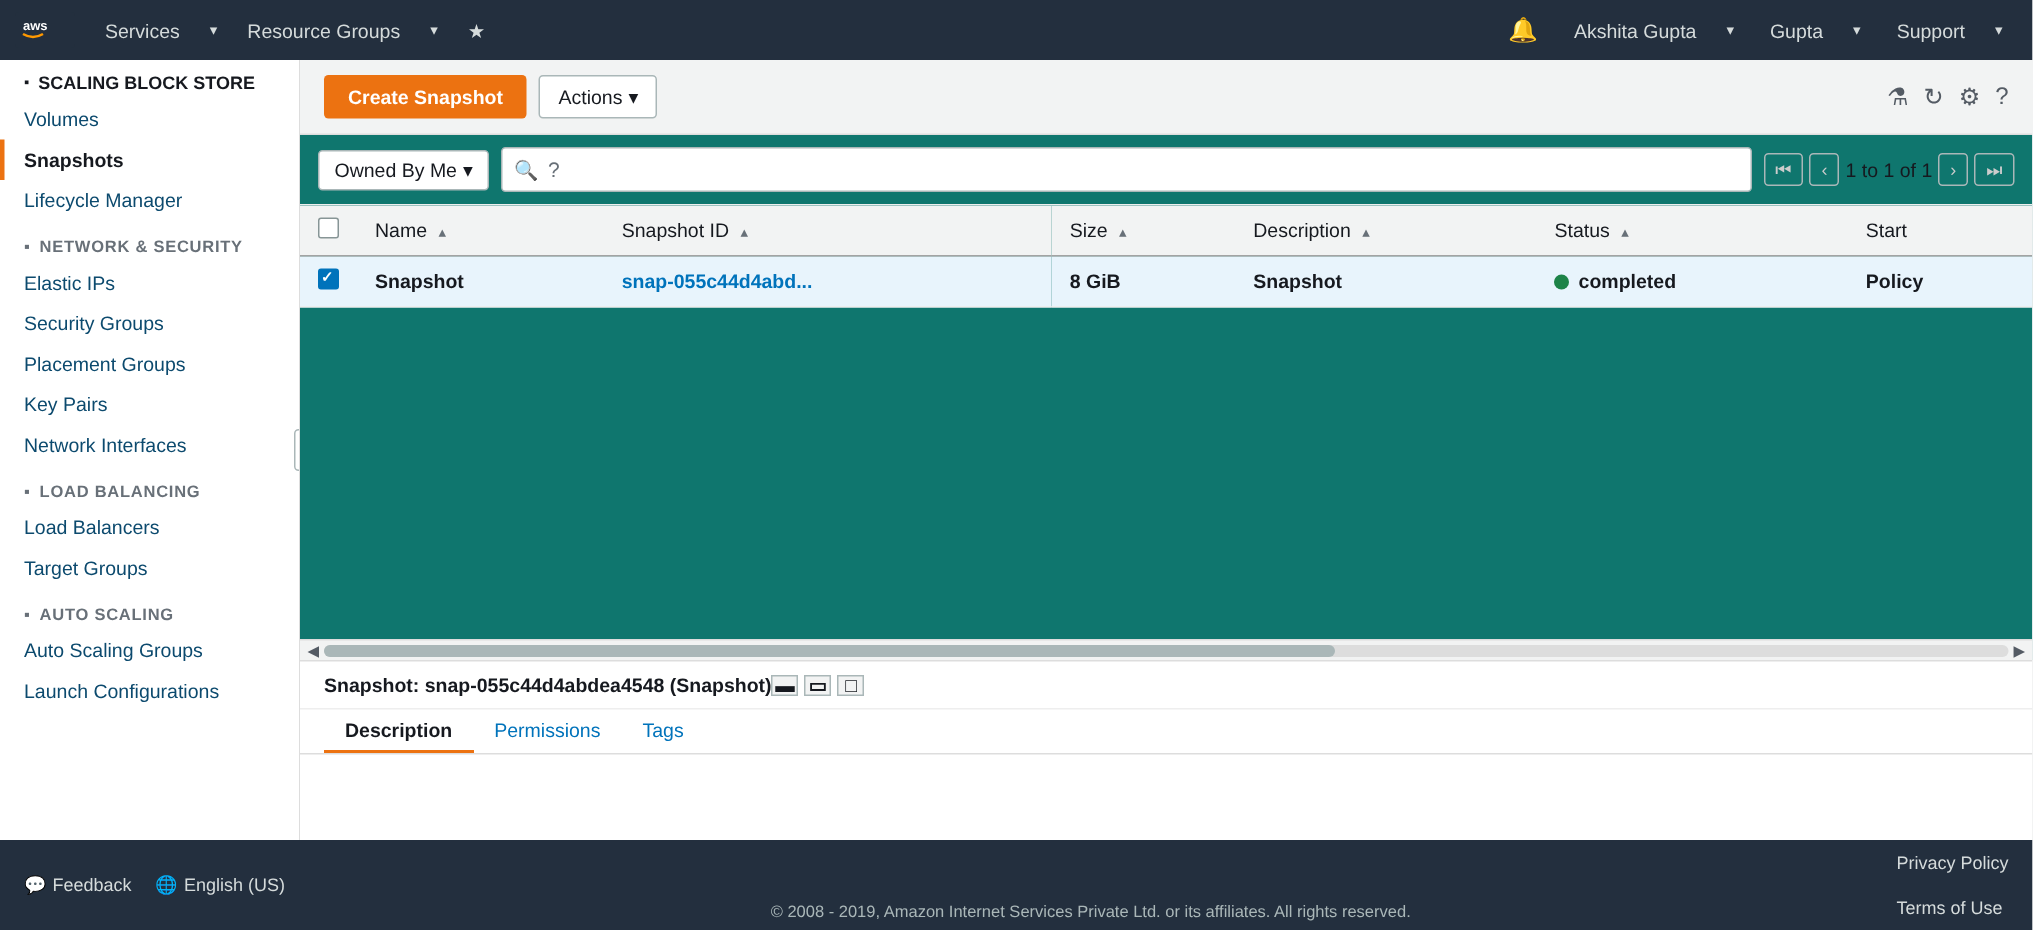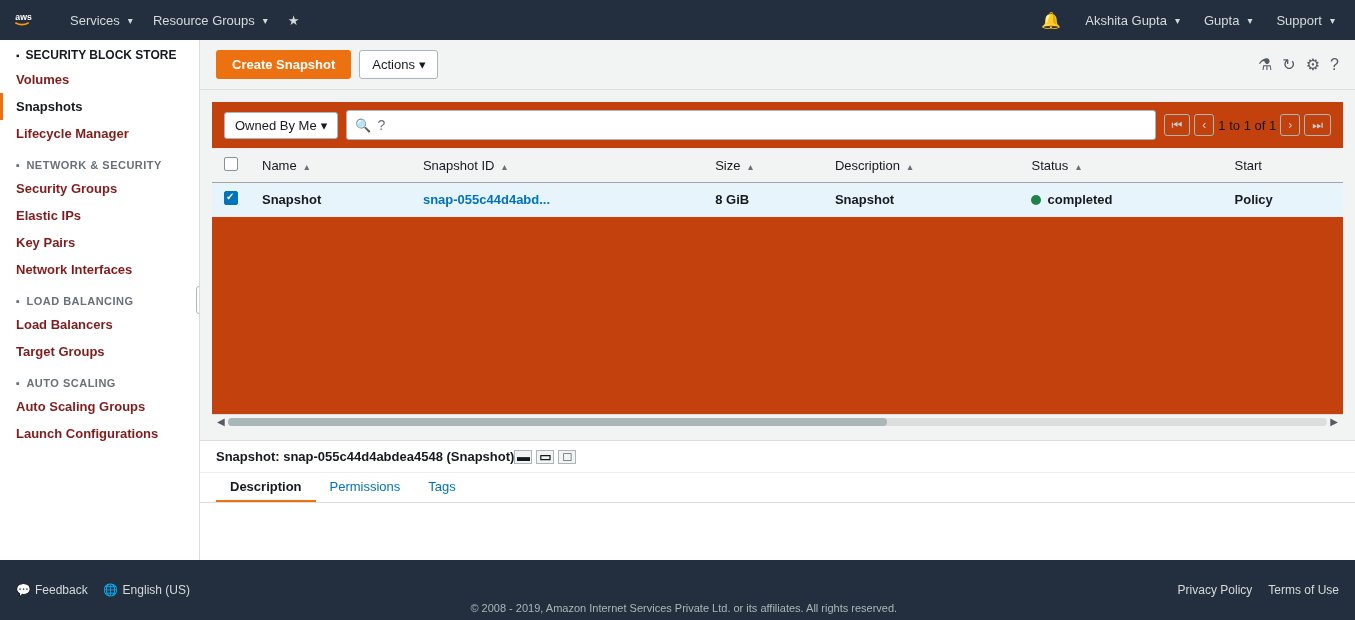--- a/index.html
+++ b/index.html
@@ -21,21 +21,21 @@
       margin-right: 10px;
       flex-shrink: 0;
     }
     .nav-item {
       color: #d5dbdb;
       font-size: 13px;
       padding: 0 10px;
       cursor: pointer;
       display: flex;
       align-items: center;
-      gap: 8px;
+      gap: 20px;
       height: 100%;
     }
     .nav-right {
       margin-left: auto;
       display: flex;
       align-items: center;
       gap: 4px;
     }
     .nav-right .nav-item { font-size: 13px; }
     .bell-icon { font-size: 16px; }
@@ -82,23 +82,22 @@
       color: #687078;
       padding: 12px 16px 4px 16px;
       letter-spacing: 0.5px;
       display: flex;
       align-items: center;
       gap: 6px;
     }
     .sidebar-item {
       padding: 6px 16px;
       cursor: pointer;
-      color: #7f1d1d;
-      font-size: 13px;
-      font-weight: bold;
+      color: #0c4a6e;
+      font-size: 13px;
     }
     .sidebar-item.active {
       color: #16191f;
       font-weight: bold;
       border-left: 3px solid #ec7211;
       padding-left: 13px;
     }
 
     
     .content-area {
@@ -148,22 +147,22 @@
       gap: 10px;
     }
     .toolbar-icon {
       color: #545b64;
       cursor: pointer;
       font-size: 16px;
     }
 
     
     .table-area {
-      background: #c2410c;
-      margin: 12px;
+      background: #0f766e;
+      margin: 0;
       flex: 1;
       display: flex;
       flex-direction: column;
       overflow: hidden;
     }
     .table-controls {
       display: flex;
       align-items: center;
       padding: 8px 12px;
       border-bottom: 1px solid #eee;
@@ -408,20 +407,21 @@
     }
     .footer-center {
       color: #aab7b8;
       font-size: 11px;
       margin-top: 36px;
     }
     .footer-right {
       display: flex;
       gap: 16px;
       margin-left: auto;
+      flex-direction: column;
     }
     .sidebar-ebs-header {
       font-size: 12px;
       font-weight: bold;
       color: #16191f;
       padding: 8px 16px 4px 16px;
       display: flex;
       align-items: center;
       gap: 6px;
     }
@@ -466,32 +466,33 @@
   </div>
 </nav>
 
 <div class="main-layout">
 
   <aside class="sidebar">
     <div class="sidebar-collapse-btn">◀</div>
 
     <div class="sidebar-ebs-header">
       <span style="font-size:10px;cursor:pointer;">▪</span>
-      <span>SECURITY BLOCK STORE</span>
+      <span>SCALING BLOCK STORE</span>
     </div>
     <div class="sidebar-item">Volumes</div>
     <div class="sidebar-item active">Snapshots</div>
     <div class="sidebar-item">Lifecycle Manager</div>
 
     <div class="sidebar-section-header">
       <span style="cursor:pointer;">▪</span>
       <span>NETWORK &amp; SECURITY</span>
     </div>
+    <div class="sidebar-item">Elastic IPs</div>
     <div class="sidebar-item">Security Groups</div>
-    <div class="sidebar-item">Elastic IPs</div>
+    <div class="sidebar-item">Placement Groups</div>
     <div class="sidebar-item">Key Pairs</div>
     <div class="sidebar-item">Network Interfaces</div>
 
     <div class="sidebar-section-header">
       <span style="cursor:pointer;">▪</span>
       <span>LOAD BALANCING</span>
     </div>
     <div class="sidebar-item">Load Balancers</div>
     <div class="sidebar-item">Target Groups</div>
 

